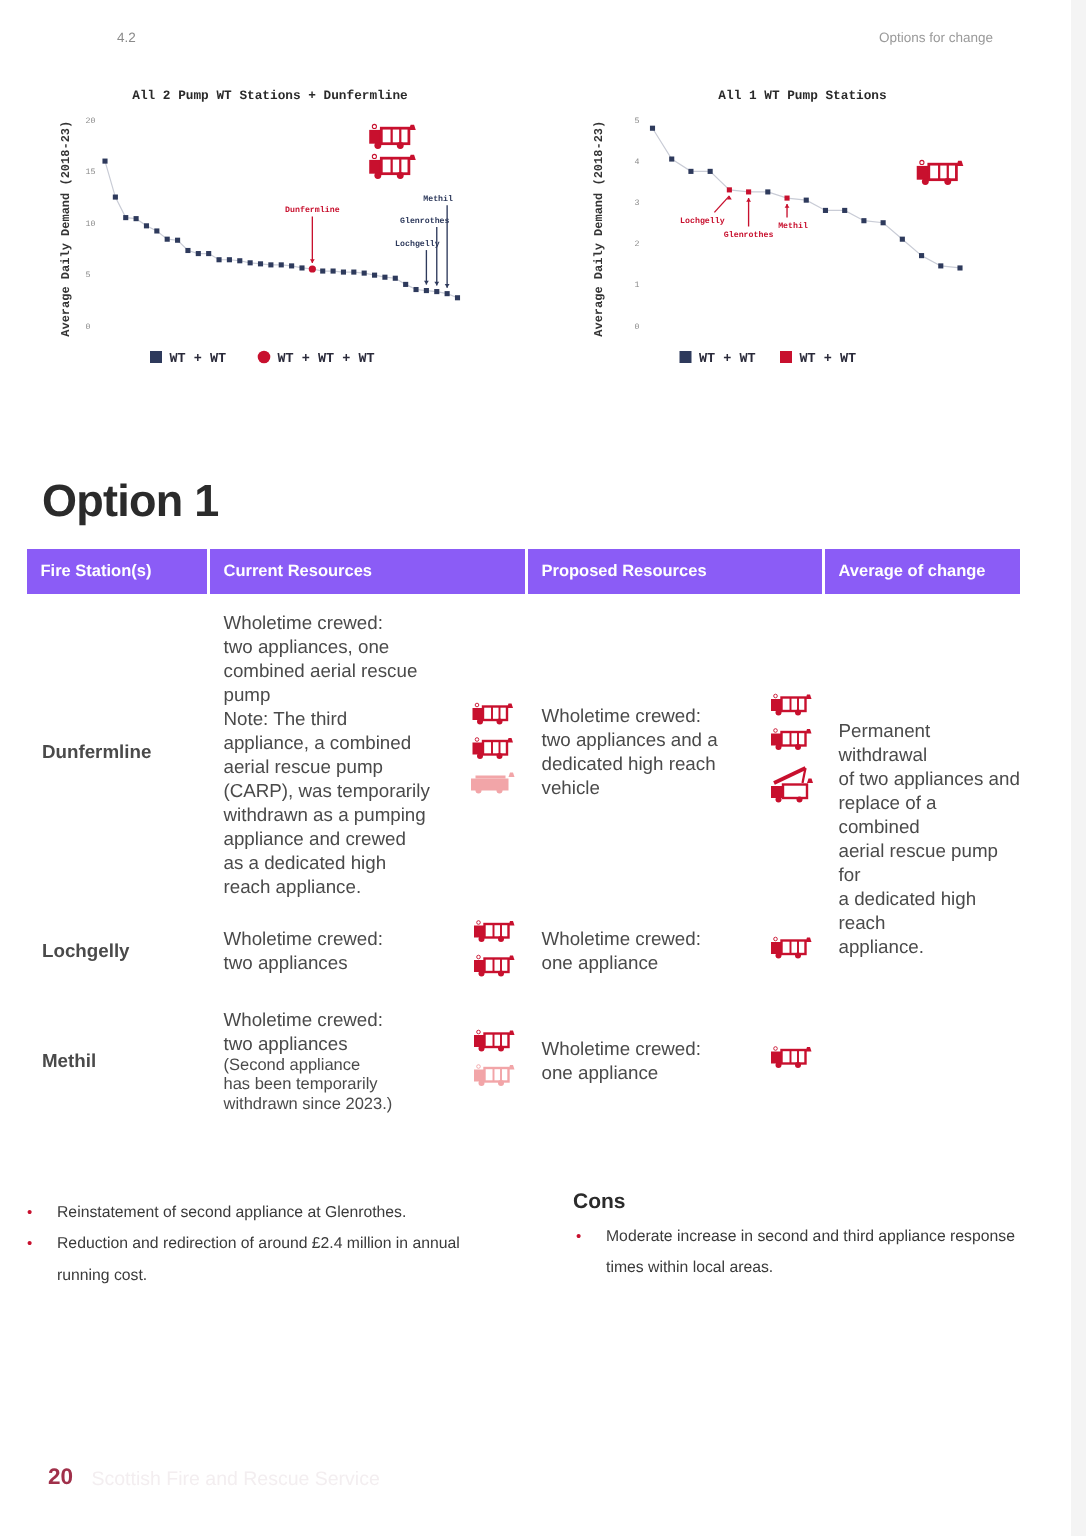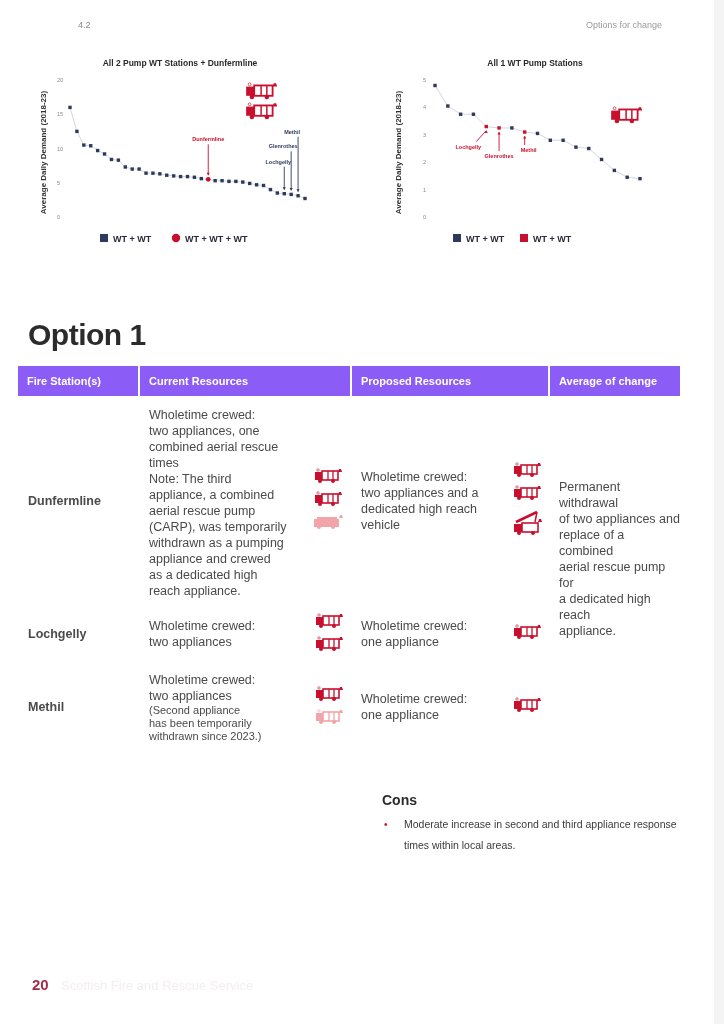--- a/index.html
+++ b/index.html
@@ -1,21 +1,21 @@
 <!DOCTYPE html>
 <html><head>
 <meta charset="utf-8">
 <style>
   html, body { margin:0; padding:0; }
   body { width:724px; height:1024px; background:#ffffff; position:relative; overflow:hidden;
          font-family:"Liberation Sans", sans-serif; color:#3a3a3a; }
   .abs { position:absolute; }
   .hdr-sec { left:40px; top:20px; font-size:9px; color:#8a8a8a;margin-left:38px; }
   .hdr-title { right:62px; top:20px; font-size:9px; color:#9a9a9a; }
-  .chart { position:absolute; }
+  .chart { position:absolute;font-family:Liberation Mono, monospace; }
   .chart svg { display:block; }
   .chart-title { font-size:8.5px; font-weight:bold; fill:#2a2a2a; }
   .tick { font-size:5.5px; fill:#888; }
   .ylab { font-size:8px; font-weight:bold; fill:#333; }
   .ann { font-size:5.5px; font-weight:bold; }
   .legend-text { font-size:9px; font-weight:bold; fill:#2a2a3a; }
 
   .opt-title { left:28px; top:318px; font-size:30px; font-weight:bold; color:#2b2b2b; letter-spacing:-0.5px; }
   table.opt { position:absolute; left:18px; top:366px; width:662px; border-collapse:collapse; }
   table.opt th { background:#8b5cf6; color:#fff; font-size:11px; font-weight:bold; text-align:left;
@@ -195,21 +195,21 @@
   </thead>
   <tbody>
     <tr style="height:210px;">
       <td class="station">Dunfermline</td>
       <td>
         <div class="res">
           <div class="res-text" style="padding-left:10px;padding-top:4px">
             <div>Wholetime crewed:</div>
             <div>two appliances, one</div>
             <div>combined aerial rescue</div>
-            <div>times</div>
+            <div>pump</div>
             <div>Note: The third</div>
             <div>appliance, a combined</div>
             <div>aerial rescue pump</div>
             <div>(CARP), was temporarily</div>
             <div>withdrawn as a pumping</div>
             <div>appliance and crewed</div>
             <div>as a dedicated high</div>
             <div>reach appliance.</div>
           </div>
           <div class="icons">
@@ -401,20 +401,24 @@
     <circle cx="4" cy="2" r="1.2" fill="none" stroke="#c8102e" stroke-width="0.6"></circle>
   </svg></span>
           </div>
         </div>
       </td>
     </tr>
   </tbody>
 </table>
 
 <div class="abs" style="left:16px;top:792px;width:320px;">
+  <ul class="pc-list" style="margin-top:6px">
+    <li>Reinstatement of second appliance at Glenrothes.</li>
+    <li>Reduction and redirection of around £2.4 million in annual running cost.</li>
+  </ul>
 </div>
 <div class="abs" style="left:382px;top:792px;width:300px;">
   <div class="pc-head">Cons</div>
   <ul class="pc-list" style="margin-top:6px">
     <li>Moderate increase in second and third appliance response times within local areas.</li>
   </ul>
 </div>
 
 <div class="abs footer-num">20</div>
 <div class="abs footer-org">Scottish Fire and Rescue Service</div>

